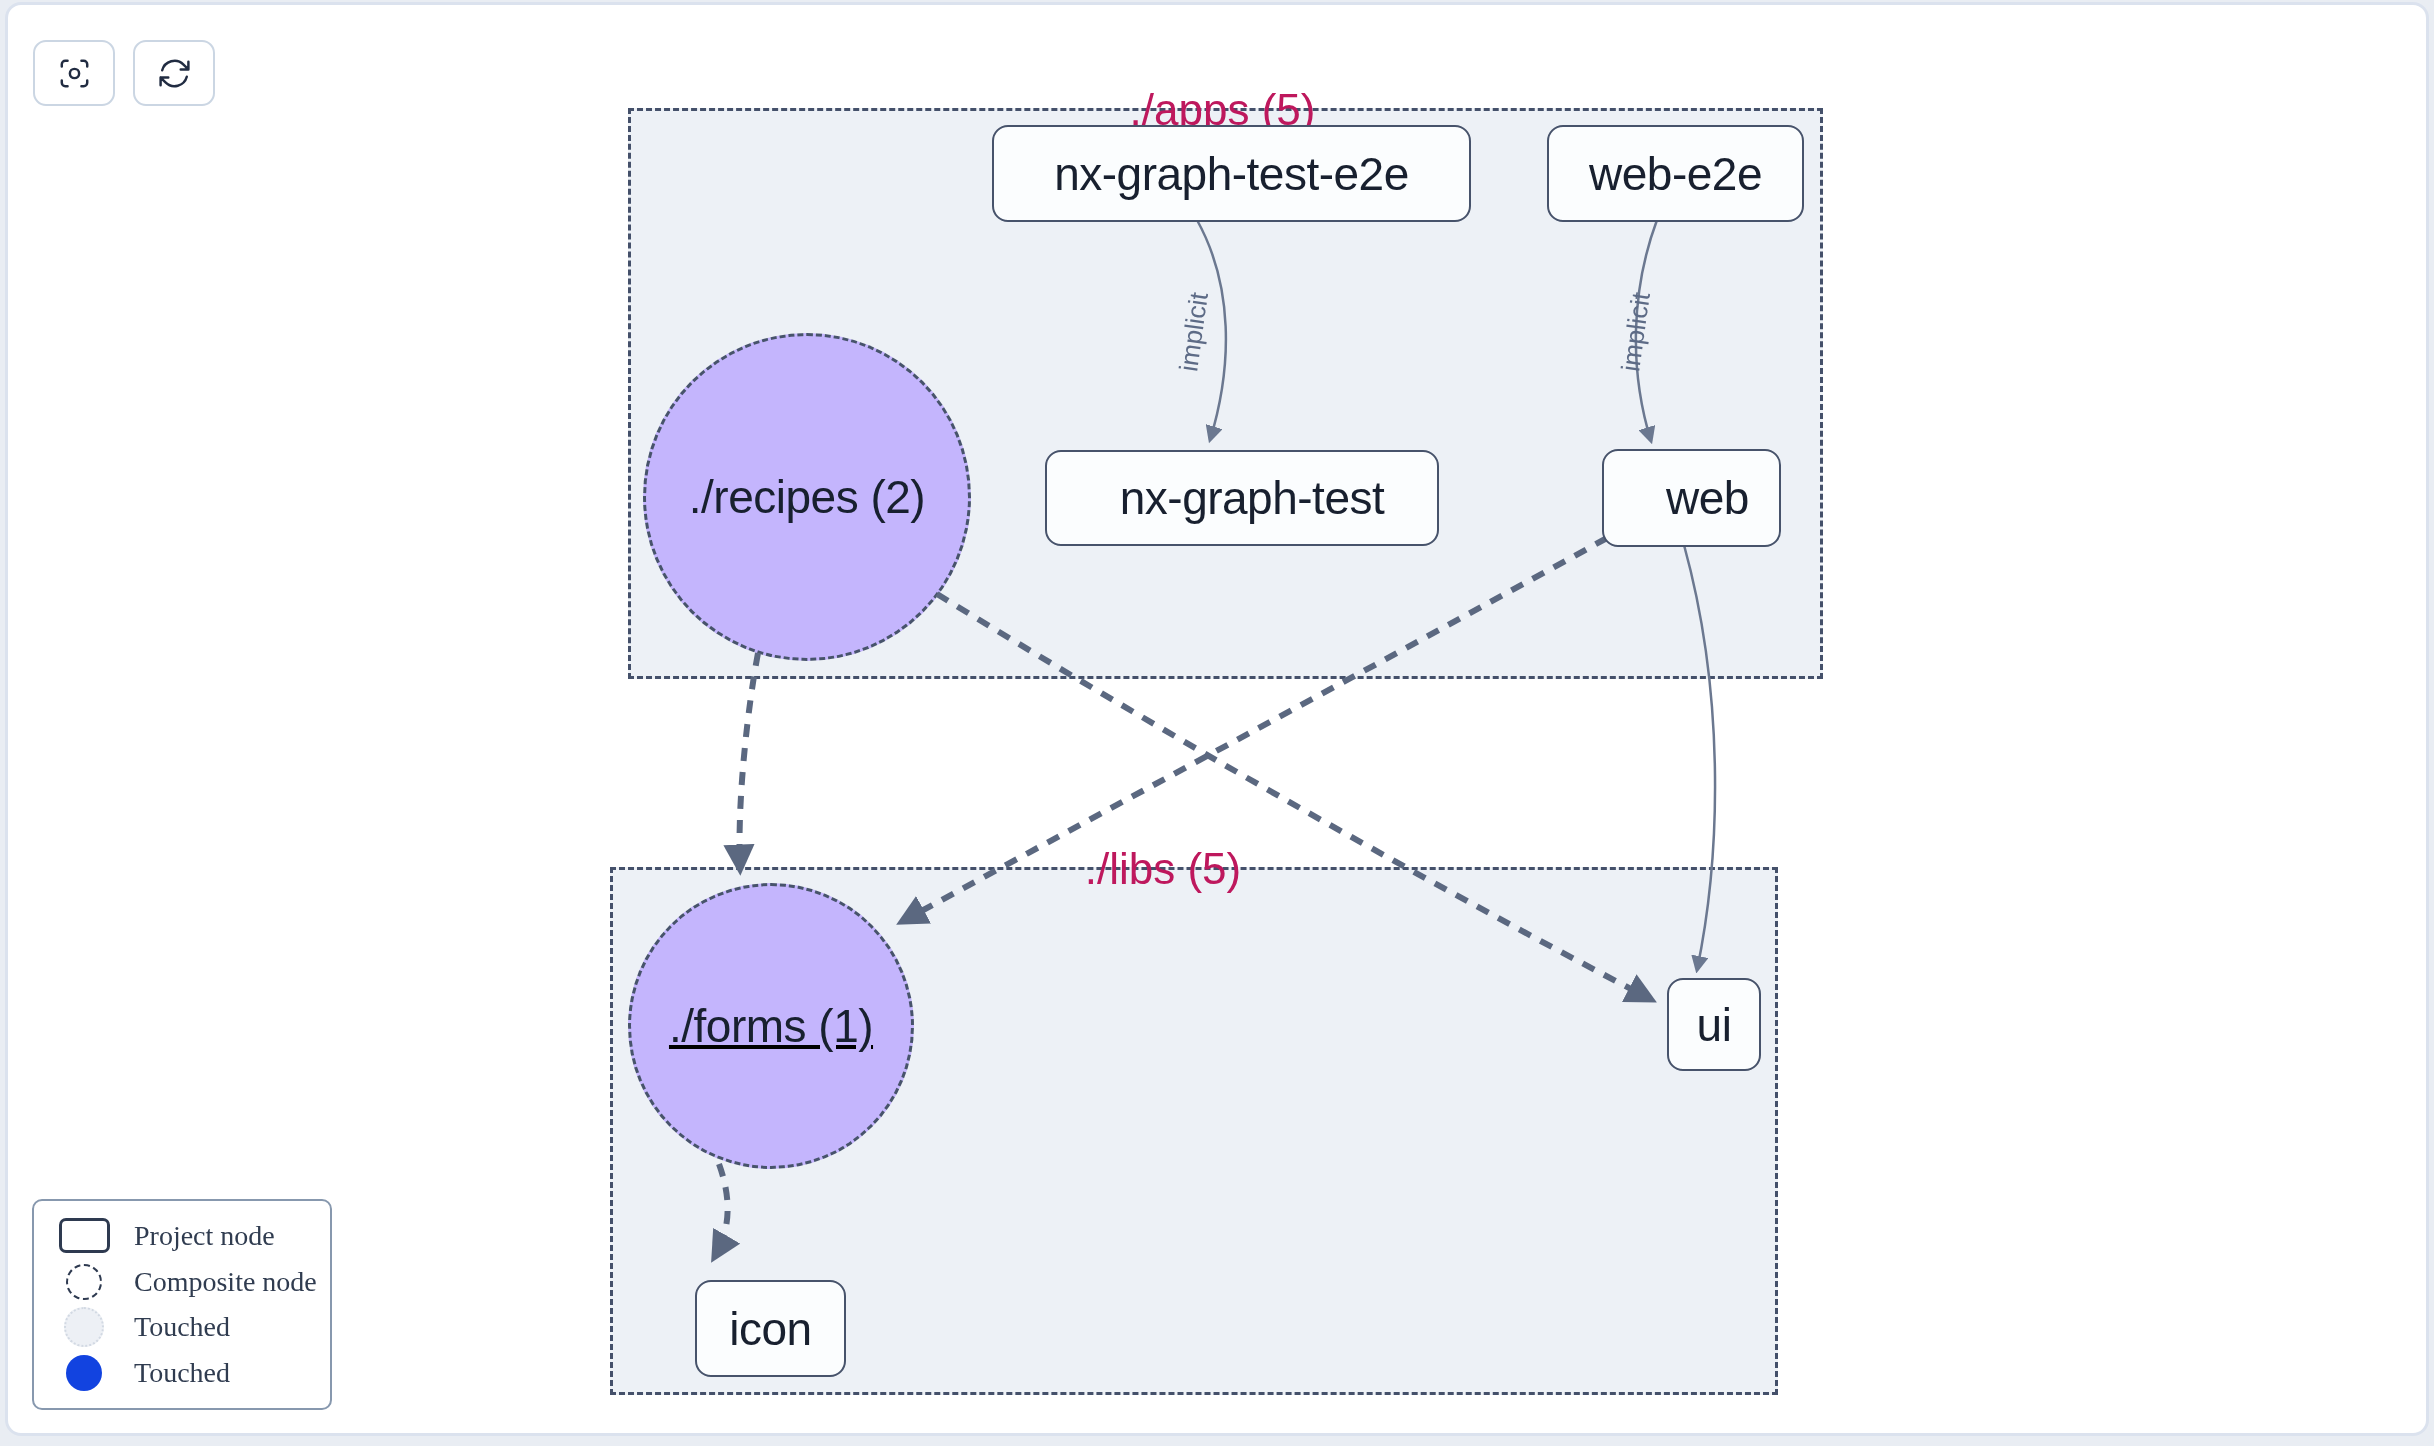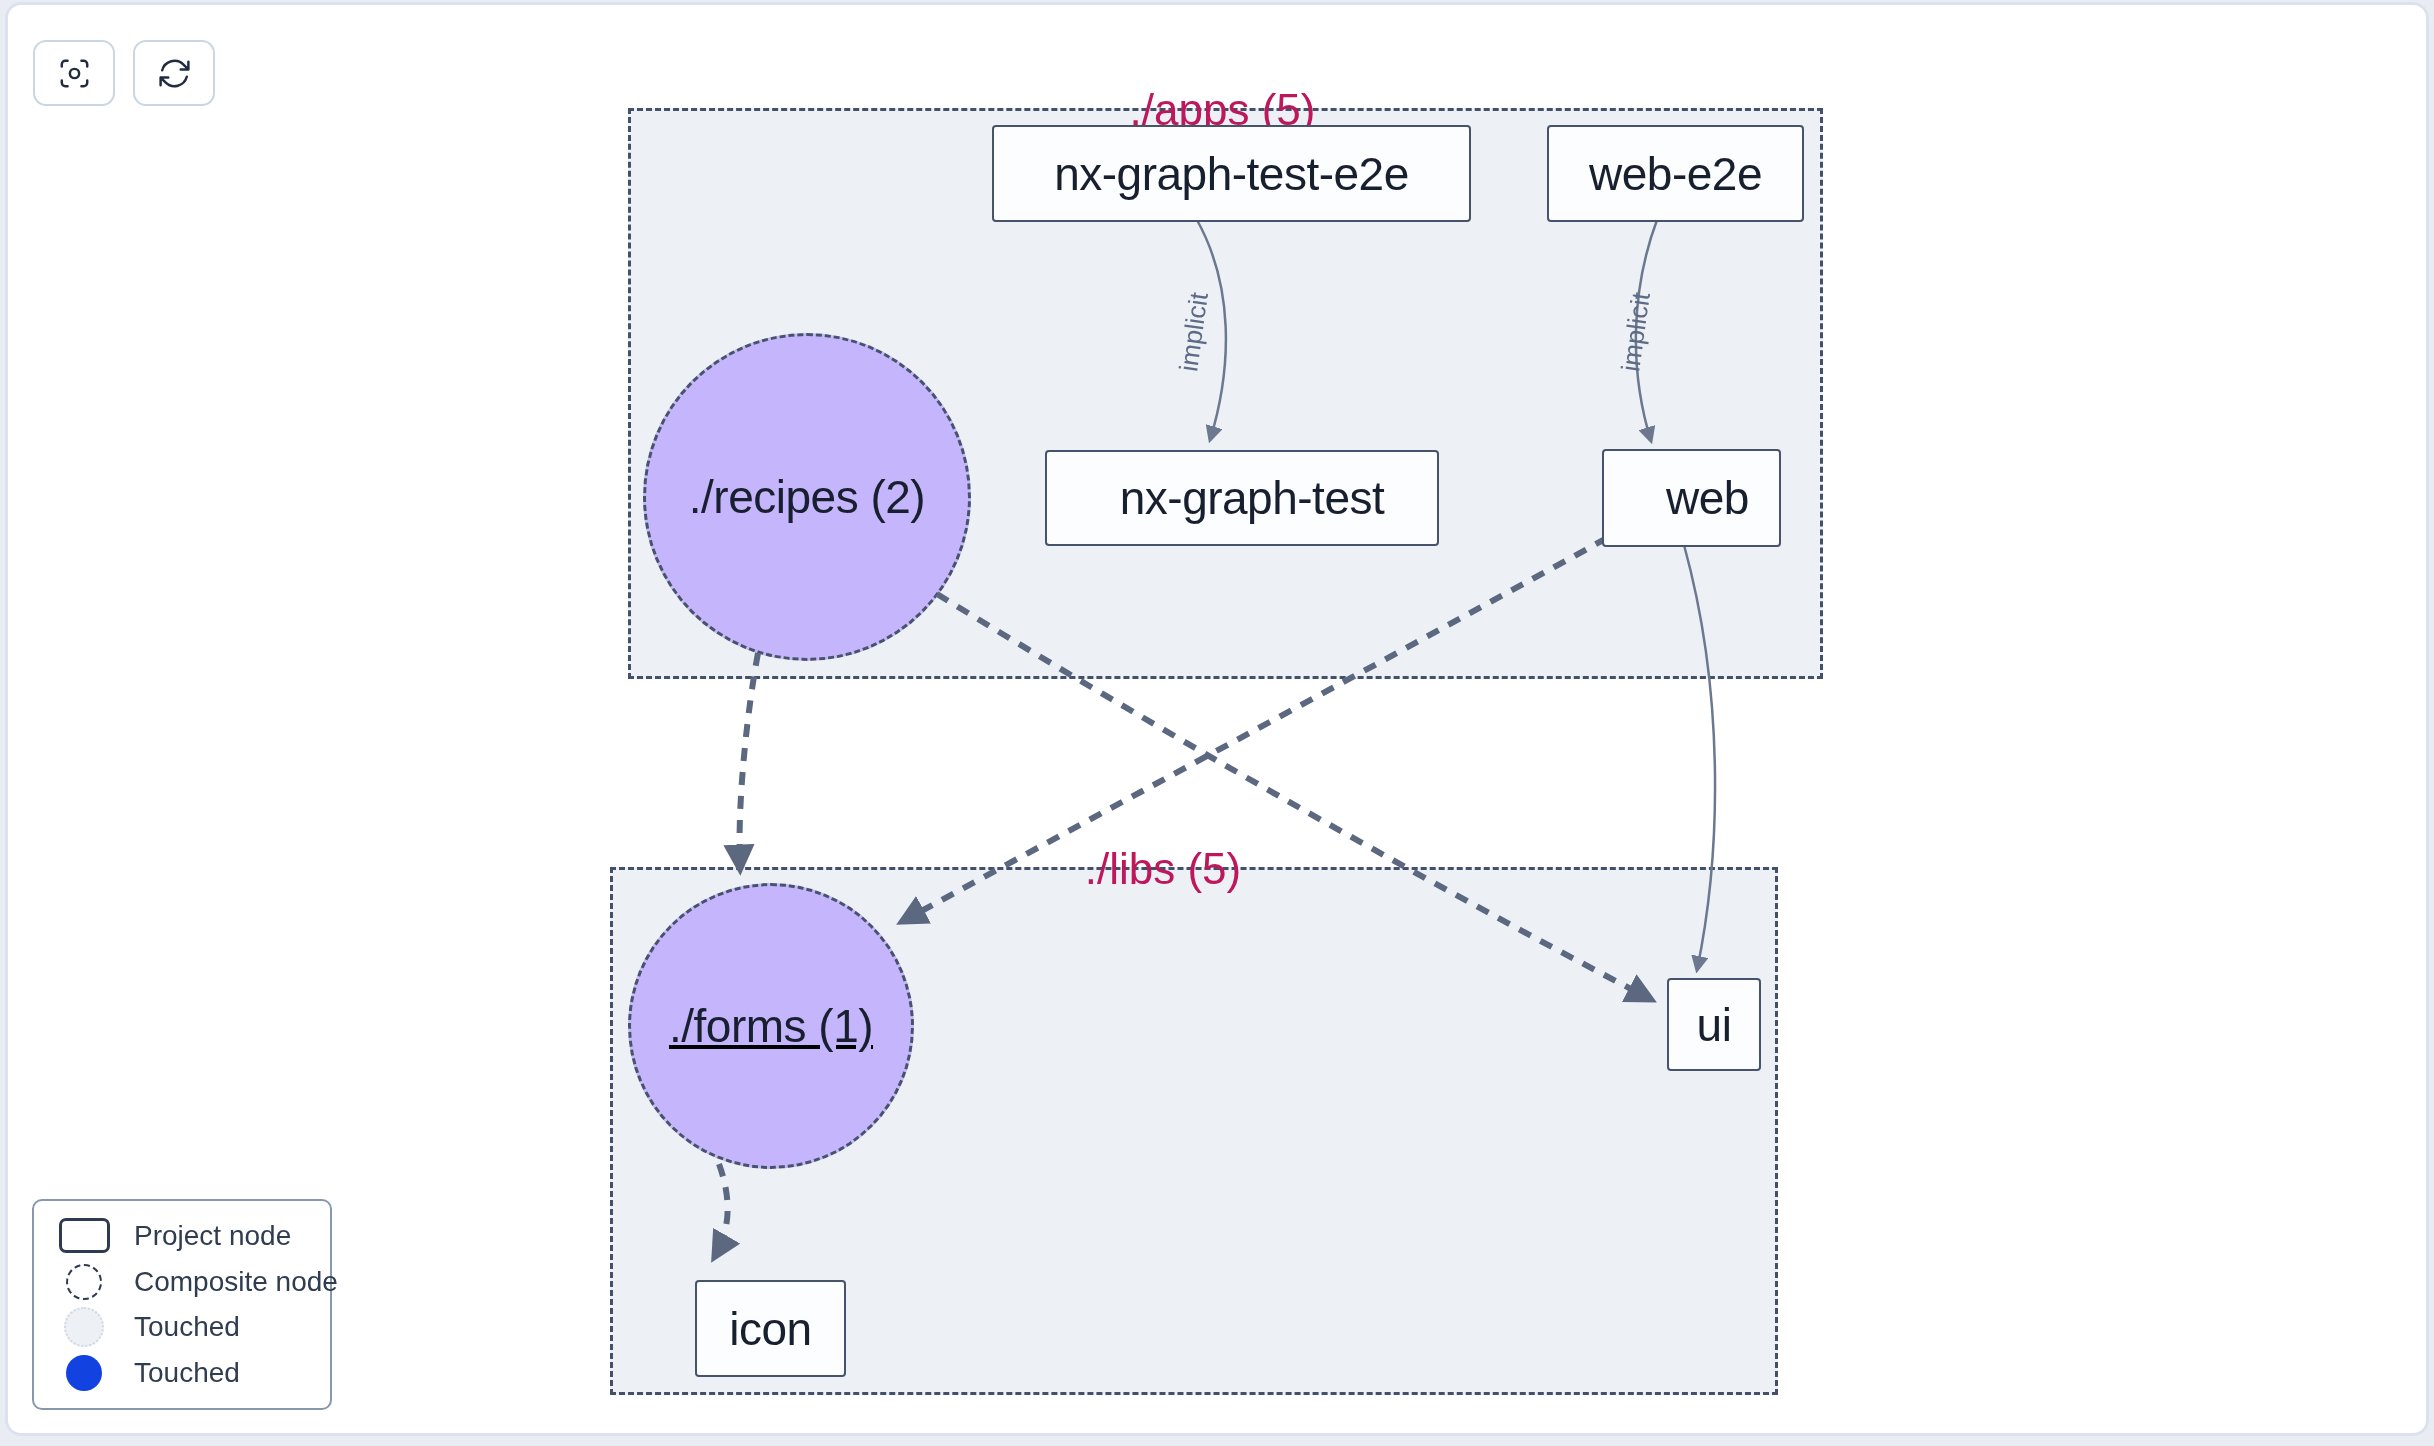--- a/index.html
+++ b/index.html
@@ -24,39 +24,39 @@
   .composite{position:absolute;border-radius:50%;background:#c4b5fd;border:3px dashed #47536b;
              display:flex;align-items:center;justify-content:center;cursor:pointer;}
   .composite span{font-size:46px;color:#18202f;letter-spacing:-0.5px;white-space:nowrap;}
   .comp-recipes{left:643px;top:333px;width:322px;height:322px;}
   .comp-forms{left:628px;top:883px;width:280px;height:280px;text-decoration:underline;}
   
   .edges{position:absolute;left:0;top:0;width:2434px;height:1446px;pointer-events:none;}
   .edge-thick{stroke:var(--edge,#5b6880);stroke-width:6;fill:none;stroke-dasharray:13 11;}
   .edge-thin{stroke:var(--edge-thin,#6b7890);stroke-width:2.5;fill:none;}
   
-  .node{position:absolute;background:#fbfdfe;border:2px solid #47536b;border-radius:4px;
+  .node{position:absolute;background:#fbfdfe;border:2px solid #47536b;border-radius:16px;
         display:flex;align-items:center;justify-content:center;font-size:46px;color:#18202f;
         letter-spacing:-0.5px;white-space:nowrap;cursor:pointer;}
   .n-e2e{left:992px;top:125px;width:475px;height:93px;}
   .n-webe2e{left:1547px;top:125px;width:253px;height:93px;}
   .n-nxgt{left:1045px;top:450px;width:370px;height:92px;padding-left:20px;}
   .n-web{left:1602px;top:449px;width:143px;height:94px;padding-left:32px;}
   .n-ui{left:1667px;top:978px;width:90px;height:89px;}
   .n-icon{left:695px;top:1280px;width:147px;height:93px;}
   
   .edge-label{position:absolute;font-size:26px;color:#5d6b86;white-space:nowrap;
               transform:translate(-50%,-50%) rotate(-82deg);}
   .el-1{left:1194px;top:332px;}
   .el-2{left:1636px;top:332px;}
   
   .legend{position:absolute;left:32px;top:1199px;width:300px;height:211px;background:#fff;
           border:2px solid #8798ae;border-radius:10px;box-sizing:border-box;
           display:flex;flex-direction:column;justify-content:space-around;padding:12px 0;}
-  .lrow{display:flex;align-items:center;height:40px;}
+  .lrow{display:flex;align-items:center;height:40px;font-family:Liberation Serif, serif;}
   .swatch-col{width:100px;display:flex;align-items:center;justify-content:center;flex:0 0 100px;}
   .ltext{font-size:28px;color:#303c50;white-space:nowrap;}
   .sw-project{width:45px;height:29px;border:3px solid #2e3a50;border-radius:7px;background:#fff;}
   .sw-composite{width:32px;height:32px;border:2px dashed #2e3a50;border-radius:50%;background:#fff;}
   .sw-affected{width:36px;height:36px;border:2px dotted #d2d9e3;border-radius:50%;background:#edf0f5;}
   .sw-touched{width:36px;height:36px;border-radius:50%;background:var(--touched-blue,#1243e0);}
 </style>
 </head>
 <body>
 

